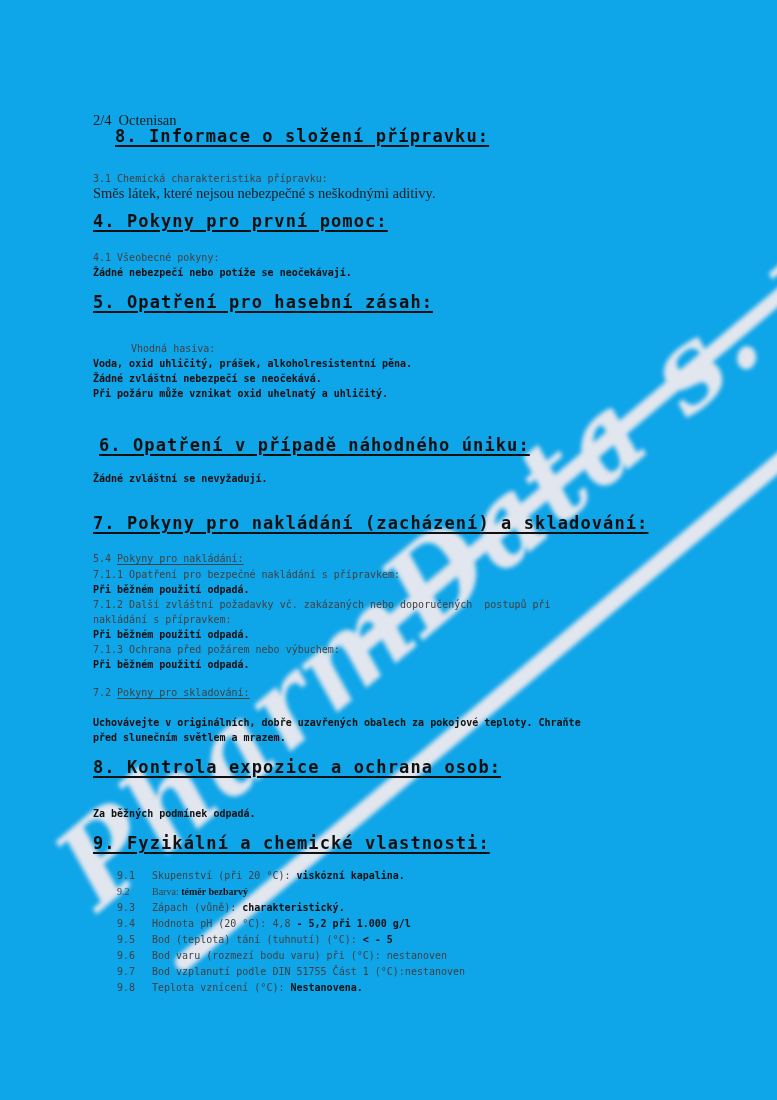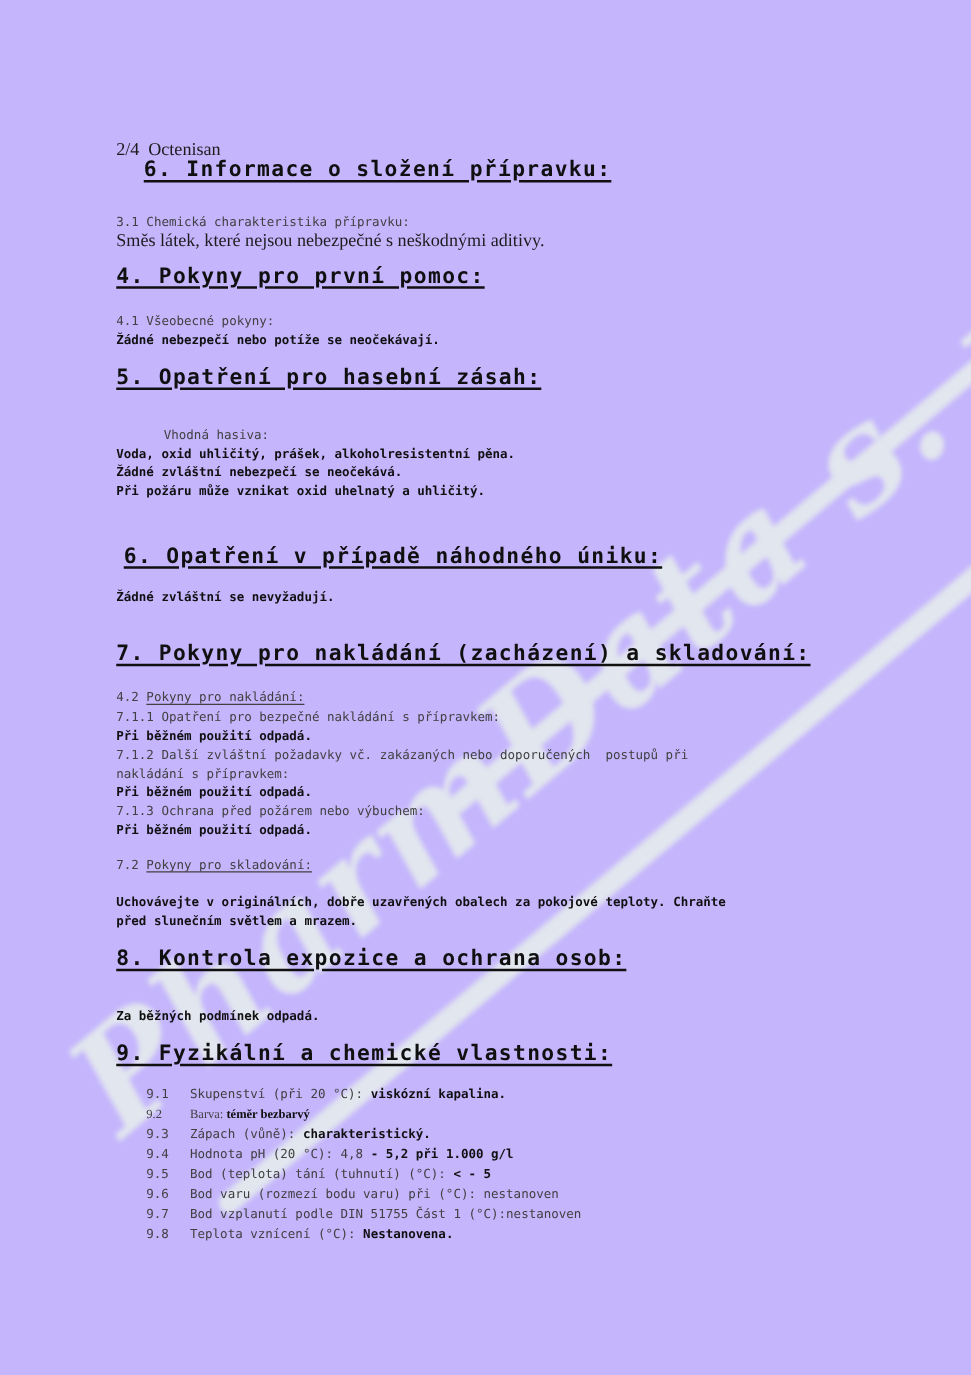--- a/index.html
+++ b/index.html
@@ -1,18 +1,18 @@
 <!DOCTYPE html>
 <html><head>
 <meta charset="utf-8">
 <style>
   html,body{margin:0;padding:0;}
   .page{
     position:relative; width:777px; height:1100px;
-    background:#c4b5fd; overflow:hidden;
+    background:#0ea5e9; overflow:hidden;
     font-family:"DejaVu Sans Mono", monospace;
   }
   
   .watermark{
     position:absolute; left:-40px; top:880px; width:1280px; height:300px;
     transform:rotate(-40deg); transform-origin:0 0;
     filter:blur(2px); z-index:0; pointer-events:none;
   }
   .wm-text{
     position:absolute; left:85px; top:0; white-space:nowrap;
@@ -45,40 +45,40 @@
   <div class="watermark">
     <div class="wm-text">PharmData s. r. o.</div>
     <div class="wm-line wm-line-upper"></div>
     <div class="wm-line wm-line-lower"></div>
   </div>
 
   <div class="content">
 
     <div class="ln serif" style="left:93px; top:113px;"><span>2/4</span><span class="gap"></span><span>Octenisan</span></div>
 
-    <div class="ln hd" style="left:115px; top:129px;">6. Informace o složení přípravku:</div>
+    <div class="ln hd" style="left:115px; top:129px;">8. Informace o složení přípravku:</div>
     <div class="ln r" style="left:93px; top:171px;">3.1 Chemická charakteristika přípravku:</div>
     <div class="ln serif" style="left:93px; top:186px;">Směs látek, které nejsou nebezpečné s neškodnými aditivy.</div>
 
     <div class="ln hd" style="left:93px; top:214px;">4. Pokyny pro první pomoc:</div>
     <div class="ln r" style="left:93px; top:250px;">4.1 Všeobecné pokyny:</div>
     <div class="ln b" style="left:93px; top:265px;">Žádné nebezpečí nebo potíže se neočekávají.</div>
 
     <div class="ln hd" style="left:93px; top:295px;">5. Opatření pro hasební zásah:</div>
     <div class="ln r" style="left:93px; top:341px;margin-left:38px;">Vhodná hasiva:</div>
     <div class="ln b" style="left:93px; top:356px;">Voda, oxid uhličitý, prášek, alkoholresistentní pěna.</div>
     <div class="ln b" style="left:93px; top:371px;">Žádné zvláštní nebezpečí se neočekává.</div>
     <div class="ln b" style="left:93px; top:386px;">Při požáru může vznikat oxid uhelnatý a uhličitý.</div>
 
     <div class="ln hd" style="left:99px; top:438px;">6. Opatření v případě náhodného úniku:</div>
     <div class="ln b" style="left:93px; top:471px;">Žádné zvláštní se nevyžadují.</div>
 
     <div class="ln hd" style="left:93px; top:516px;">7. Pokyny pro nakládání (zacházení) a skladování:</div>
 
-    <div class="ln r" style="left:93px; top:551px;"><span>4.2 </span><span class="u">Pokyny pro nakládání:</span></div>
+    <div class="ln r" style="left:93px; top:551px;"><span>5.4 </span><span class="u">Pokyny pro nakládání:</span></div>
     <div class="ln r" style="left:93px; top:567px;">7.1.1 Opatření pro bezpečné nakládání s přípravkem:</div>
     <div class="ln b" style="left:93px; top:582px;">Při běžném použití odpadá.</div>
     <div class="ln r" style="left:93px; top:597px;">7.1.2 Další zvláštní požadavky vč. zakázaných nebo doporučených  postupů při</div>
     <div class="ln r" style="left:93px; top:612px;">nakládání s přípravkem:</div>
     <div class="ln b" style="left:93px; top:627px;">Při běžném použití odpadá.</div>
     <div class="ln r" style="left:93px; top:642px;">7.1.3 Ochrana před požárem nebo výbuchem:</div>
     <div class="ln b" style="left:93px; top:657px;">Při běžném použití odpadá.</div>
 
     <div class="ln r" style="left:93px; top:685px;"><span>7.2 </span><span class="u">Pokyny pro skladování:</span></div>
     <div class="ln b" style="left:93px; top:715px;">Uchovávejte v originálních, dobře uzavřených obalech za pokojové teploty. Chraňte</div>

